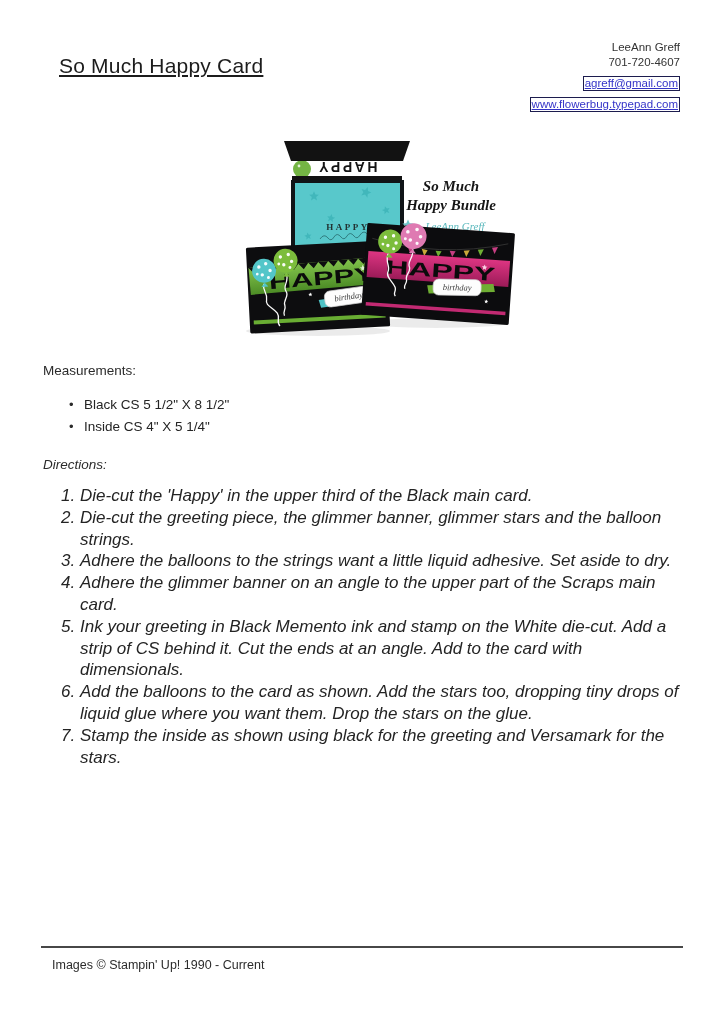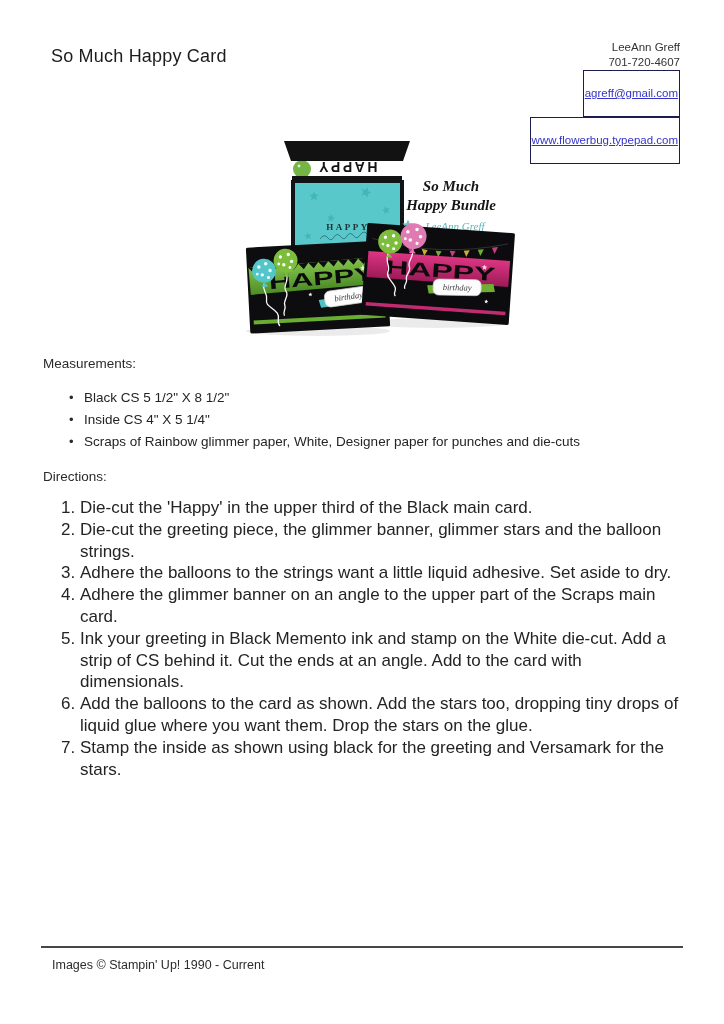--- a/index.html
+++ b/index.html
@@ -1,38 +1,38 @@
 <!DOCTYPE html>
 <html><head>
 <meta charset="utf-8">
 <style>
   html,body{margin:0;padding:0;}
   body{
     width:724px;height:1024px;background:#ffffff;position:relative;
     font-family:"Liberation Sans", sans-serif;color:#242424;overflow:hidden;
   }
   .page-title{
-    position:absolute;left:43px;top:38px;margin:8px;
-    font-size:18px;font-weight:400;color:#1c1c1c;letter-spacing:.2px;
+    position:absolute;left:43px;top:38px;margin:16px;
+    font-size:21px;font-weight:400;color:#1c1c1c;letter-spacing:.2px;text-decoration:underline;
   }
   .contact{
     position:absolute;right:44px;top:40px;text-align:right;
     font-size:11.5px;line-height:15px;color:#333;
   }
   .contact .row{display:block;}
   .linkbox{
-    display:inline-block;border:1.4px solid #1c1c4e;padding:16px 1px;margin-top:0;
+    display:inline-block;border:1.4px solid #1c1c4e;padding:0 1px;margin-top:6px;
     line-height:13px;
   }
   .contact a{color:#3534c8;text-decoration:underline;font-size:11.5px;}
   .photo{position:absolute;left:236px;top:128px;width:272px;height:212px;}
   .photo svg{overflow:visible;}
-  .section{position:absolute;left:43px;}
+  .section{position:absolute;left:43px;margin-top:7px;}
   #measurements{top:356px;width:640px;}
-  #directions{top:469px;width:640px;}
+  #directions{top:450px;width:640px;font-style:italic;}
   .section-heading{font-size:13.5px;color:#2b2b2b;}
   ul.meas{list-style:none;margin:16px 0 0 0;padding:0 0 0 26px;
     font-size:13.5px;line-height:22px;color:#242424;}
   ul.meas li{position:relative;padding-left:15px;}
   ul.meas li::before{content:"\2022";position:absolute;left:0;top:0;font-size:13px;color:#2b2b2b;}
   ol.steps{margin:13px 0 0 0;padding-left:37px;width:600px;
     font-size:17px;line-height:21.8px;color:#242424;}
   .footer-line{position:absolute;left:41px;top:946px;width:642px;height:2px;background:#474747;}
   .footer-text{position:absolute;left:43px;top:958px;font-size:12.5px;color:#2c2c2c;margin-left:9px;}
   text{user-select:none;}
@@ -192,21 +192,20 @@
     <use href="#star" transform="translate(124,70) scale(0.5)" fill="#ffffff"></use>
   </g>
 </svg>
 </div>
 
 <div id="measurements" class="section">
   <div class="section-heading">Measurements:</div>
   <ul class="meas">
     <li>Black CS 5 1/2" X 8 1/2"</li>
     <li>Inside CS 4" X 5 1/4"</li>
-    <li>Scraps of Rainbow glimmer paper, White, Designer paper for punches and die-cuts</li>
   </ul>
 </div>
 
 <div id="directions" class="section">
   <div class="section-heading">Directions:</div>
   <ol class="steps">
     <li>Die-cut the 'Happy' in the upper third of the Black main card.</li>
     <li>Die-cut the greeting piece, the glimmer banner, glimmer stars and the balloon strings.</li>
     <li>Adhere the balloons to the strings want a little liquid adhesive.  Set aside to dry.</li>
     <li>Adhere the glimmer banner on an angle to the upper part of the Scraps main card.</li>

